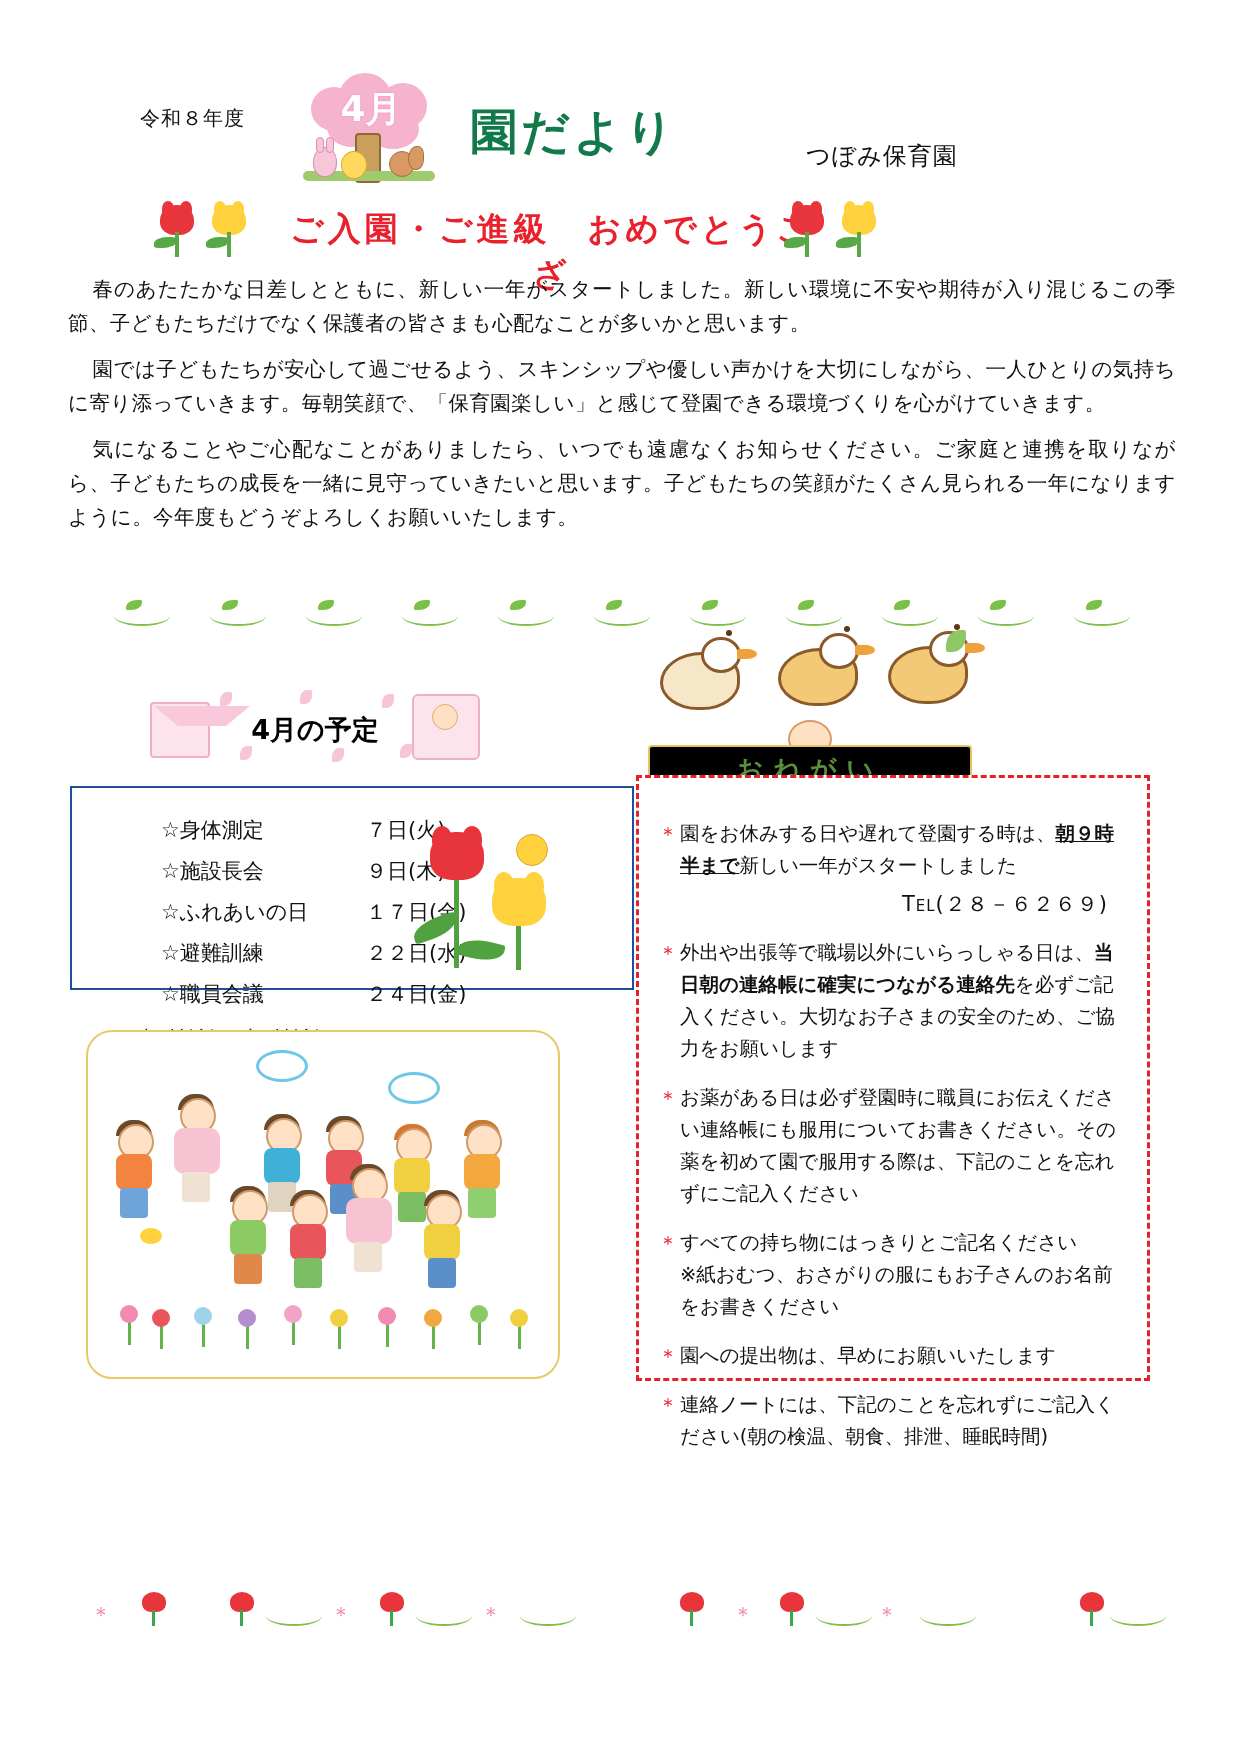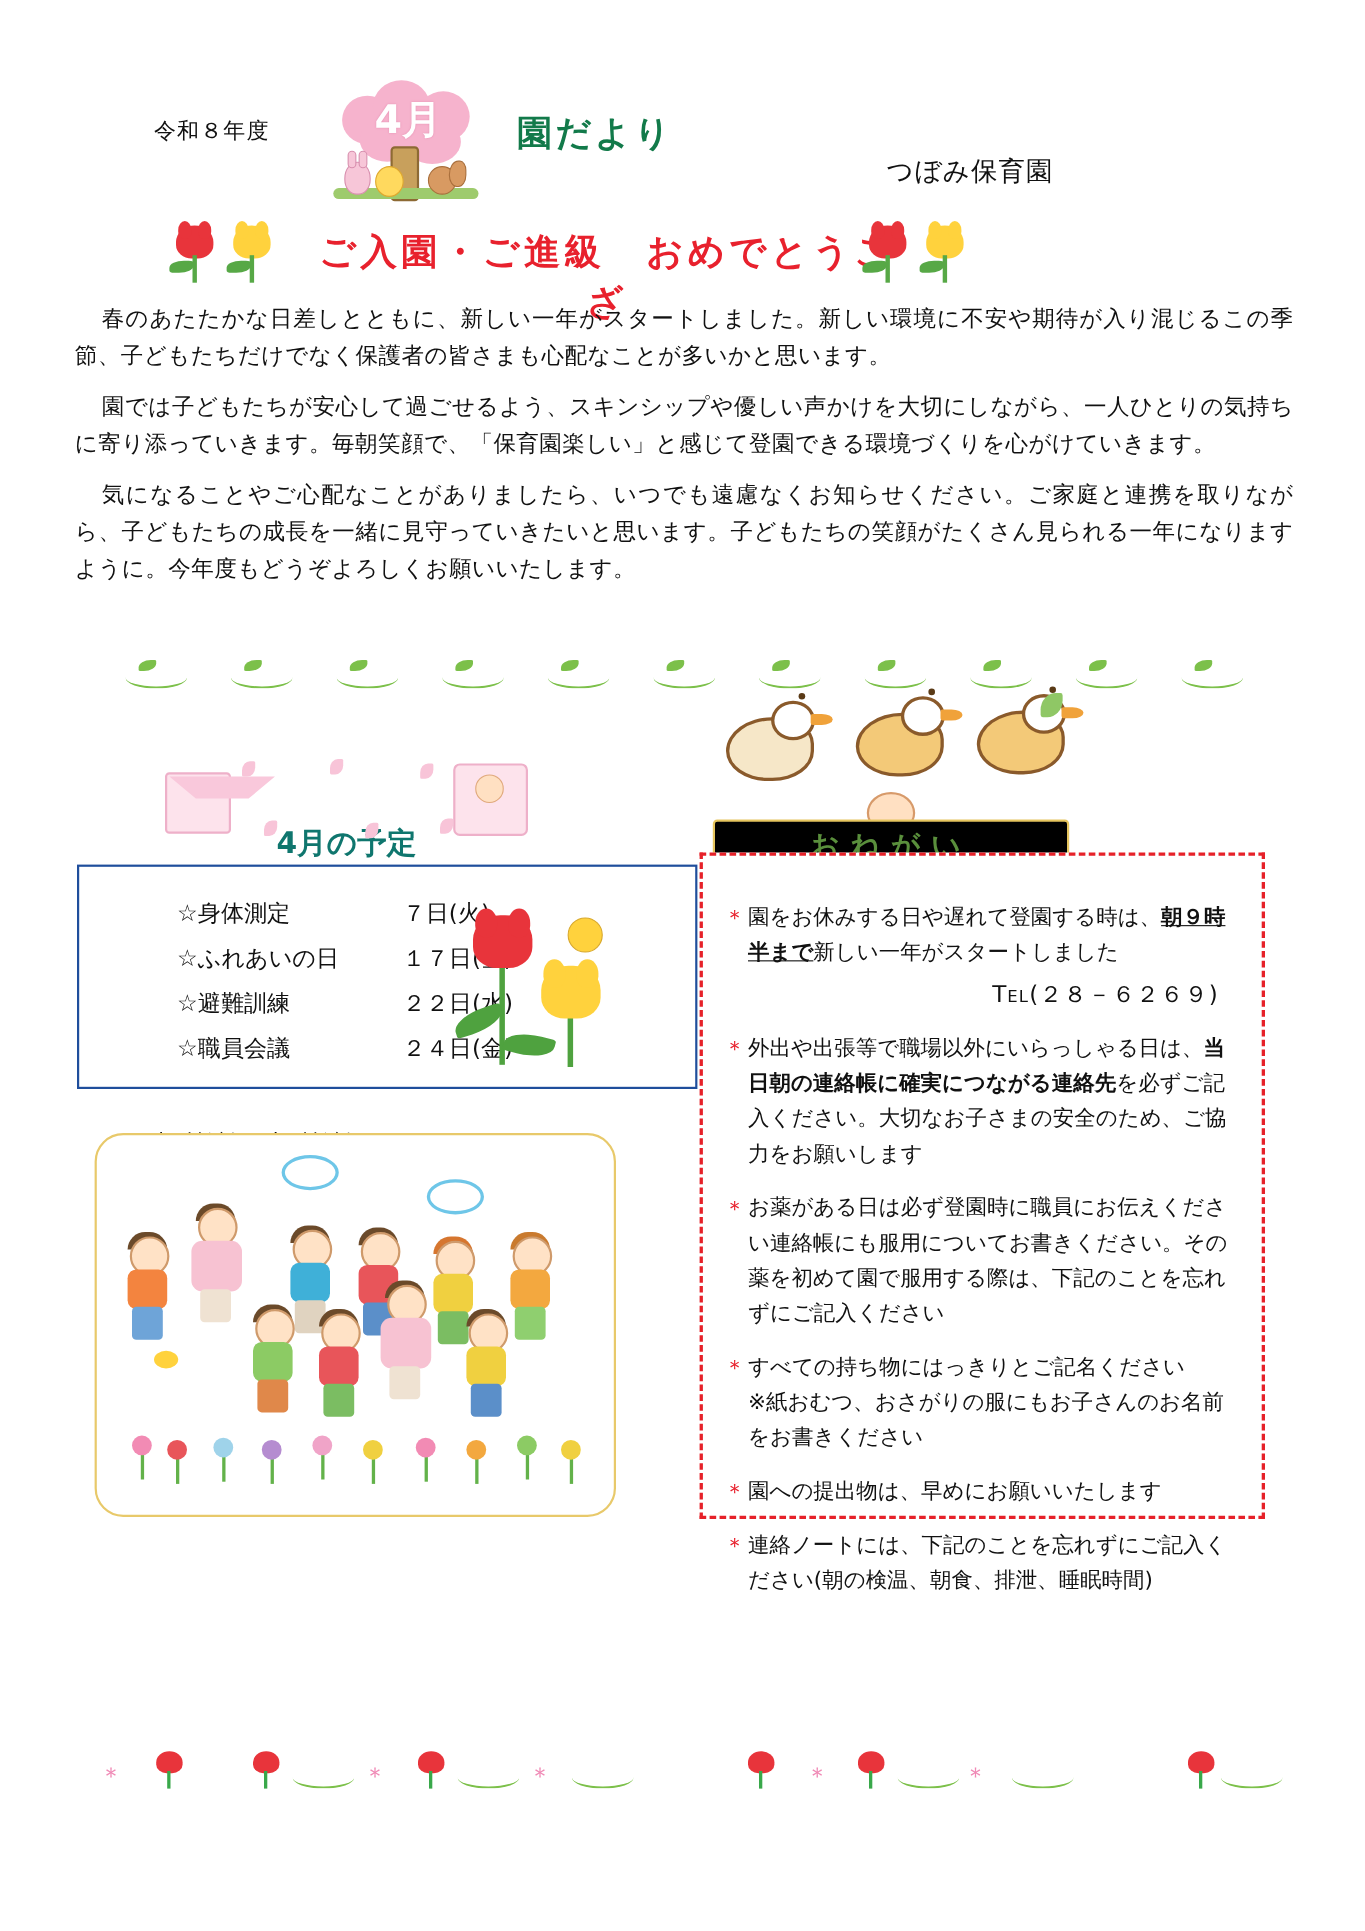--- a/index.html
+++ b/index.html
@@ -143,21 +143,21 @@
     width: 14px;
     height: 22px;
     background: #d89a62;
     border: 1.5px solid #a96f3c;
     border-radius: 60% 40% 50% 50%;
   }
   .title-main {
     position: absolute;
     left: 470px;
     top: 22px;
-    font-size: 32px;
+    font-size: 48px;
     font-weight: bold;
     color: #127a4a;
     letter-spacing: 3px;
     font-family: "DejaVu Serif", "Liberation Serif", serif;
   }
   .nursery-name {
     position: absolute;
     left: 806px;
     top: 62px;
     font-size: 24px;
@@ -294,22 +294,21 @@
     height: 62px;
   }
   .schedule-title {
     position: absolute;
     left: 60px;
     top: 12px;
     width: 210px;
     text-align: center;
     font-size: 27px;
     font-weight: bold;
-    color: #0f766e;
-    margin-top: 36px;
+    color: #000000;
   }
   .letter-icon {
     position: absolute;
     left: 0px;
     top: 2px;
     width: 56px;
     height: 52px;
     background: #fde3ec;
     border: 2px solid #eeb0c9;
     border-radius: 4px;
@@ -826,20 +825,24 @@
   </div>
 
   <div class="schedule-box"></div>
 
   <div class="schedule-list">
     <div class="row">
       <span class="label">☆身体測定</span>
       <span class="date">７日(火)</span>
     </div>
     <div class="row">
+      <span class="label">☆施設長会</span>
+      <span class="date">９日(木)</span>
+    </div>
+    <div class="row">
       <span class="label">☆ふれあいの日</span>
       <span class="date">１７日(金)</span>
     </div>
     <div class="row">
       <span class="label">☆避難訓練</span>
       <span class="date">２２日(水)</span>
     </div>
     <div class="row">
       <span class="label">☆職員会議</span>
       <span class="date">２４日(金)</span>

